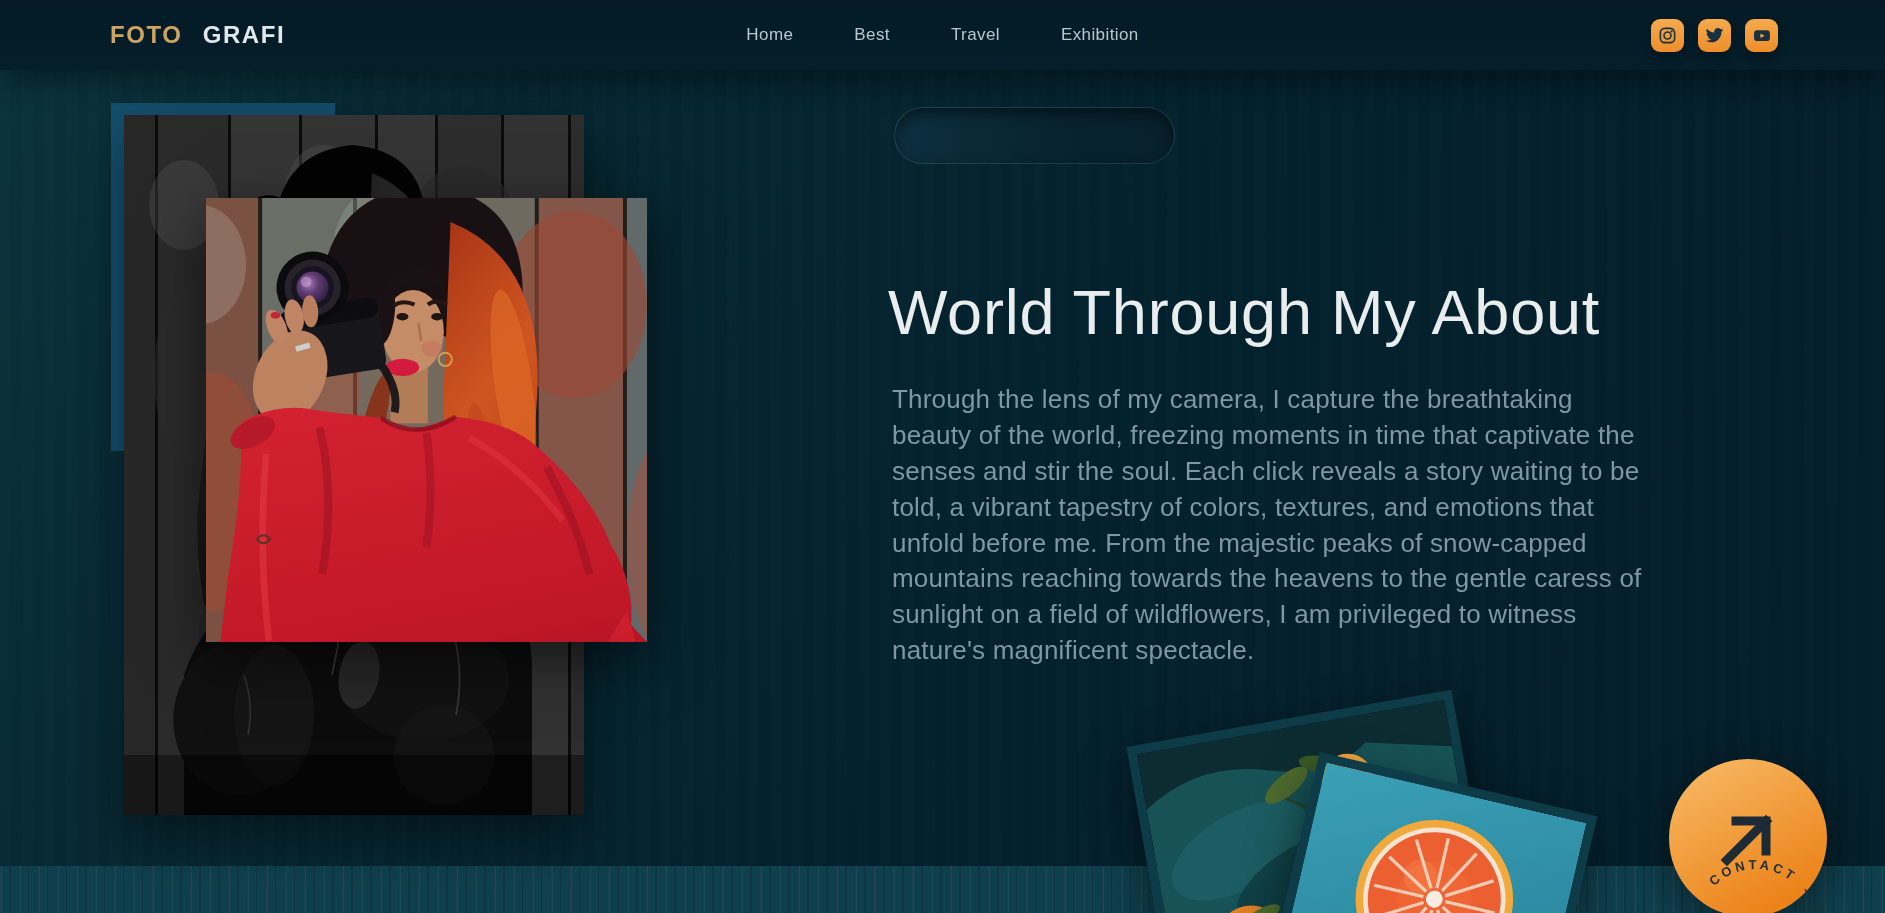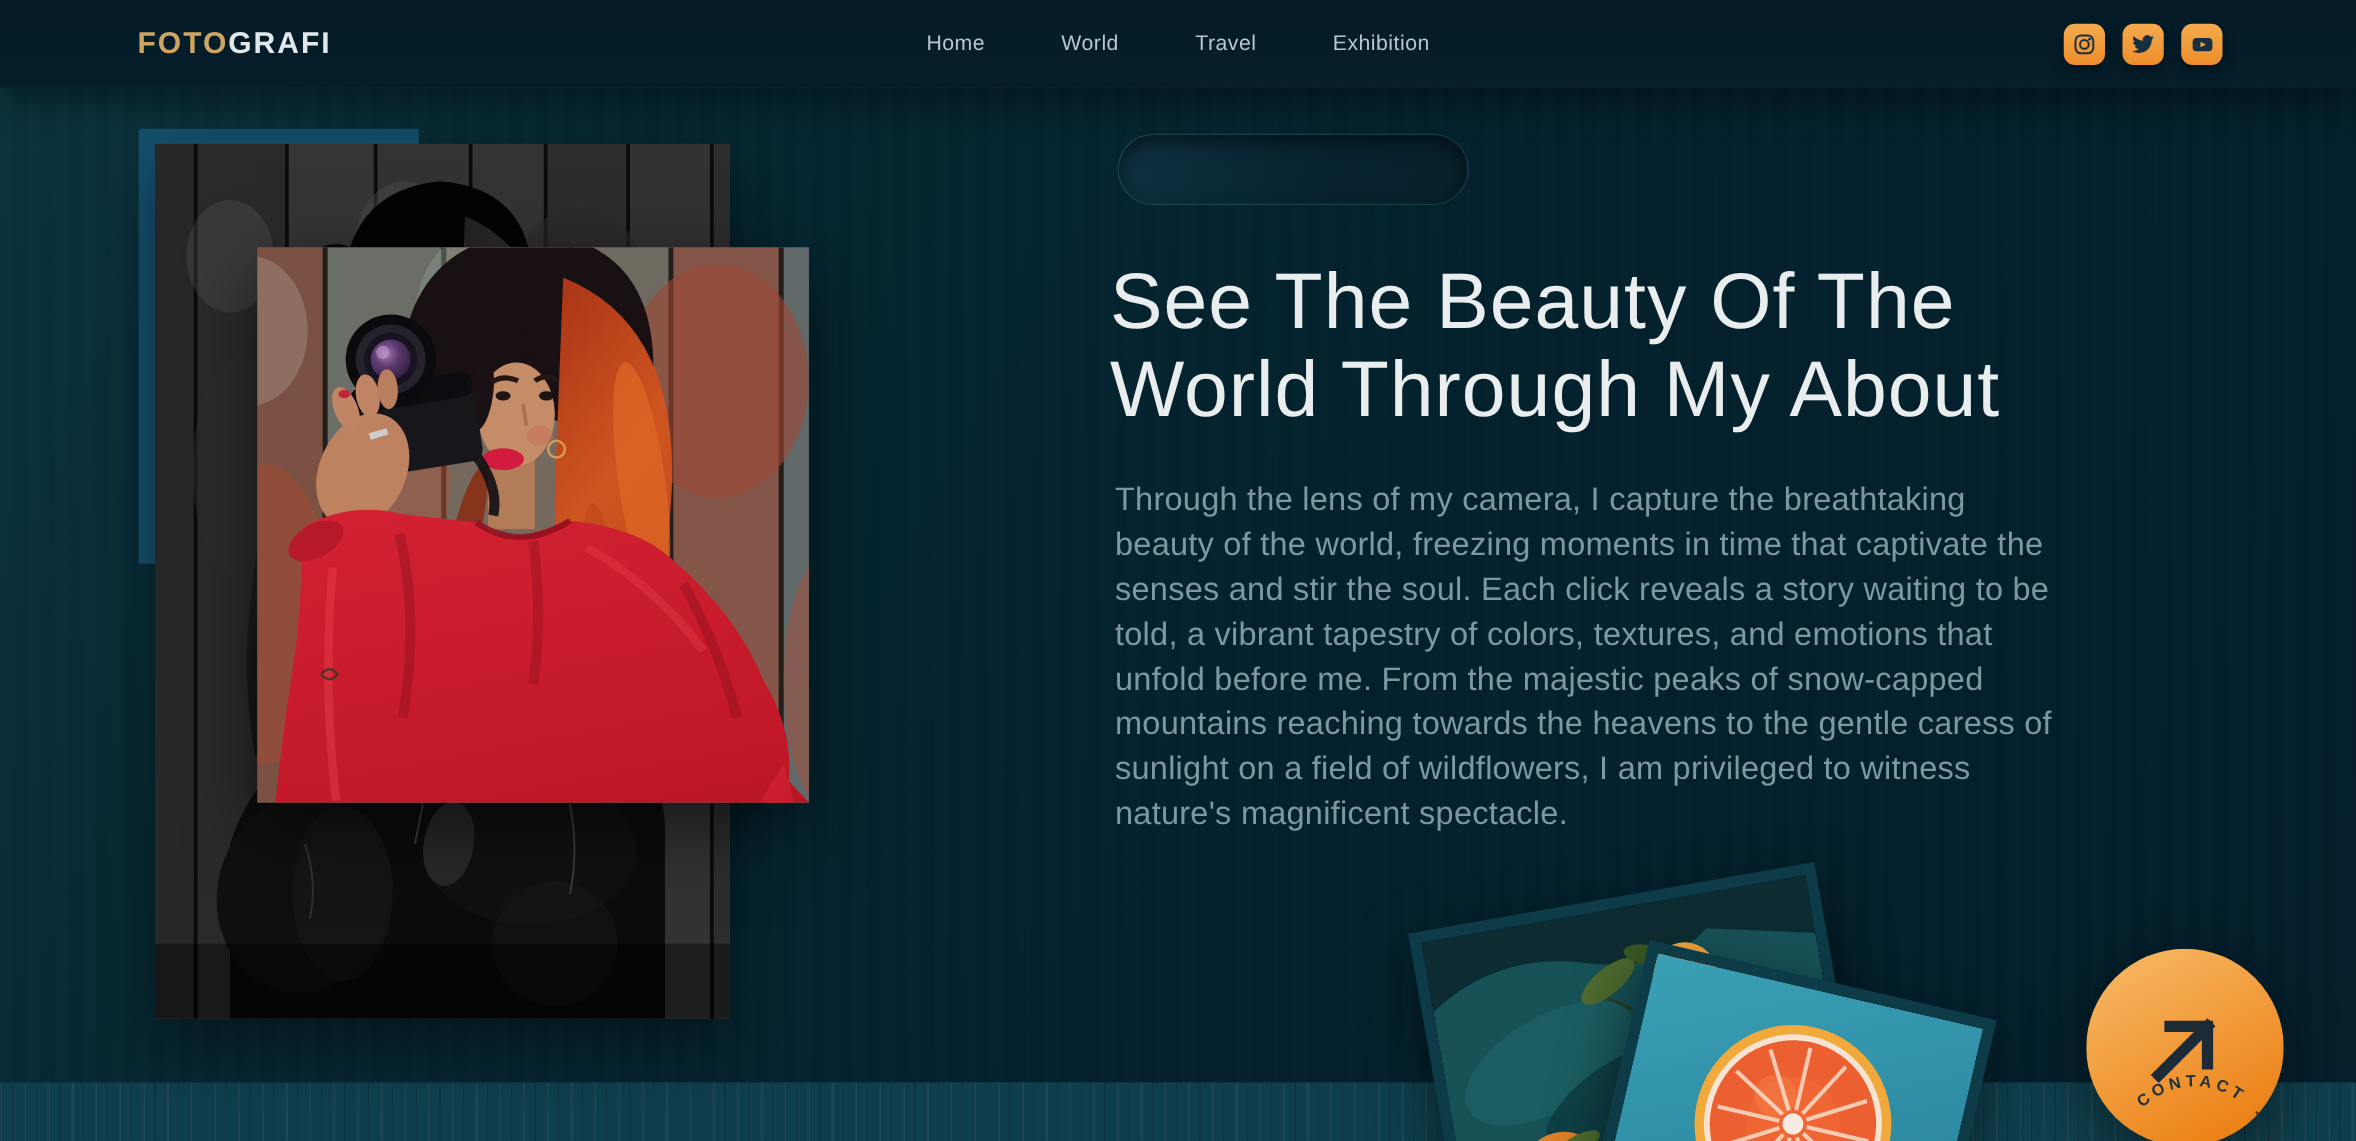--- a/index.html
+++ b/index.html
@@ -11,21 +11,21 @@
            background:repeating-linear-gradient(90deg, rgba(150,190,200,.012) 0 11px, transparent 11px 22px); }
 
   
   .navbar { position:absolute; left:0; top:0; width:1885px; height:70px;
             background:linear-gradient(180deg,#041b27,#041e2a);
             box-shadow:0 12px 28px rgba(0,0,0,.38);
             display:flex; align-items:center; z-index:6; }
   .logo { position:absolute; left:110px; top:0; height:70px; display:flex; align-items:center;
           font-size:24px; font-weight:600; letter-spacing:1.6px; }
   .logo .gold { color:#cfa462; }
-  .logo .white { color:#e2e8e9; }
+  .logo .white { color:#e2e8e9;margin-left:20px; }
   .nav-links { position:absolute; left:0; right:0; top:0; height:70px;
                display:flex; justify-content:center; align-items:center; gap:61px; }
   .nav-link { color:#b9c7cd; font-size:17px; letter-spacing:.4px; cursor:pointer; }
   .socials { position:absolute; right:107px; top:19px; display:flex; gap:14px; }
   .social-btn { width:33px; height:33px; border-radius:9px; cursor:pointer;
                 background:linear-gradient(180deg,#f4ab4e,#ee8d2a);
                 display:flex; align-items:center; justify-content:center;
                 box-shadow:0 4px 10px rgba(0,0,0,.35); }
   .social-btn svg { display:block; }
 
@@ -188,21 +188,21 @@
     </defs>
   </svg>
 
   <header class="navbar">
     <div class="logo">
       <span class="gold">FOTO</span>
         <span class="white">GRAFI</span>
     </div>
     <nav class="nav-links">
       <span class="nav-link">Home</span>
-      <span class="nav-link">World</span>
+      <span class="nav-link">Best</span>
       <span class="nav-link">Travel</span>
       <span class="nav-link">Exhibition</span>
     </nav>
     <div class="socials">
       <div class="social-btn">
         <svg width="19" height="19" viewBox="0 0 24 24">
           <rect x="3" y="3" width="18" height="18" rx="5.5" fill="none" stroke="#173040" stroke-width="2"></rect>
           <circle cx="12" cy="12" r="4.4" fill="none" stroke="#173040" stroke-width="2"></circle>
           <circle cx="17.3" cy="6.8" r="1.4" fill="#173040"></circle>
         </svg>
@@ -228,21 +228,21 @@
       </svg>
   </div>
   <div class="photo-color">
     <svg viewBox="65 40 330 333" preserveAspectRatio="none">
         <use href="#scene"></use>
       </svg>
   </div>
 
   <div class="pill"></div>
   <h1 class="heading">
-    <span>See The Beauty Of The</span><br>
+    <br>
     <span>World Through My About</span>
   </h1>
   <p class="para">Through the lens of my camera, I capture the breathtaking beauty of the world, freezing moments in time that captivate the senses and stir the soul. Each click reveals a story waiting to be told, a vibrant tapestry of colors, textures, and emotions that unfold before me. From the majestic peaks of snow-capped mountains reaching towards the heavens to the gentle caress of sunlight on a field of wildflowers, I am privileged to witness nature's magnificent spectacle.</p>
 
   <div class="footer-band"></div>
 
   <div class="card card-back">
     <svg viewBox="0 0 330 300" preserveAspectRatio="none">
       <rect width="330" height="300" fill="#0d2c31"></rect>
       <path d="M0 60 Q60 20 130 40 Q200 62 240 30 L330 50 L330 300 L0 300 Z" fill="#175257"></path>

